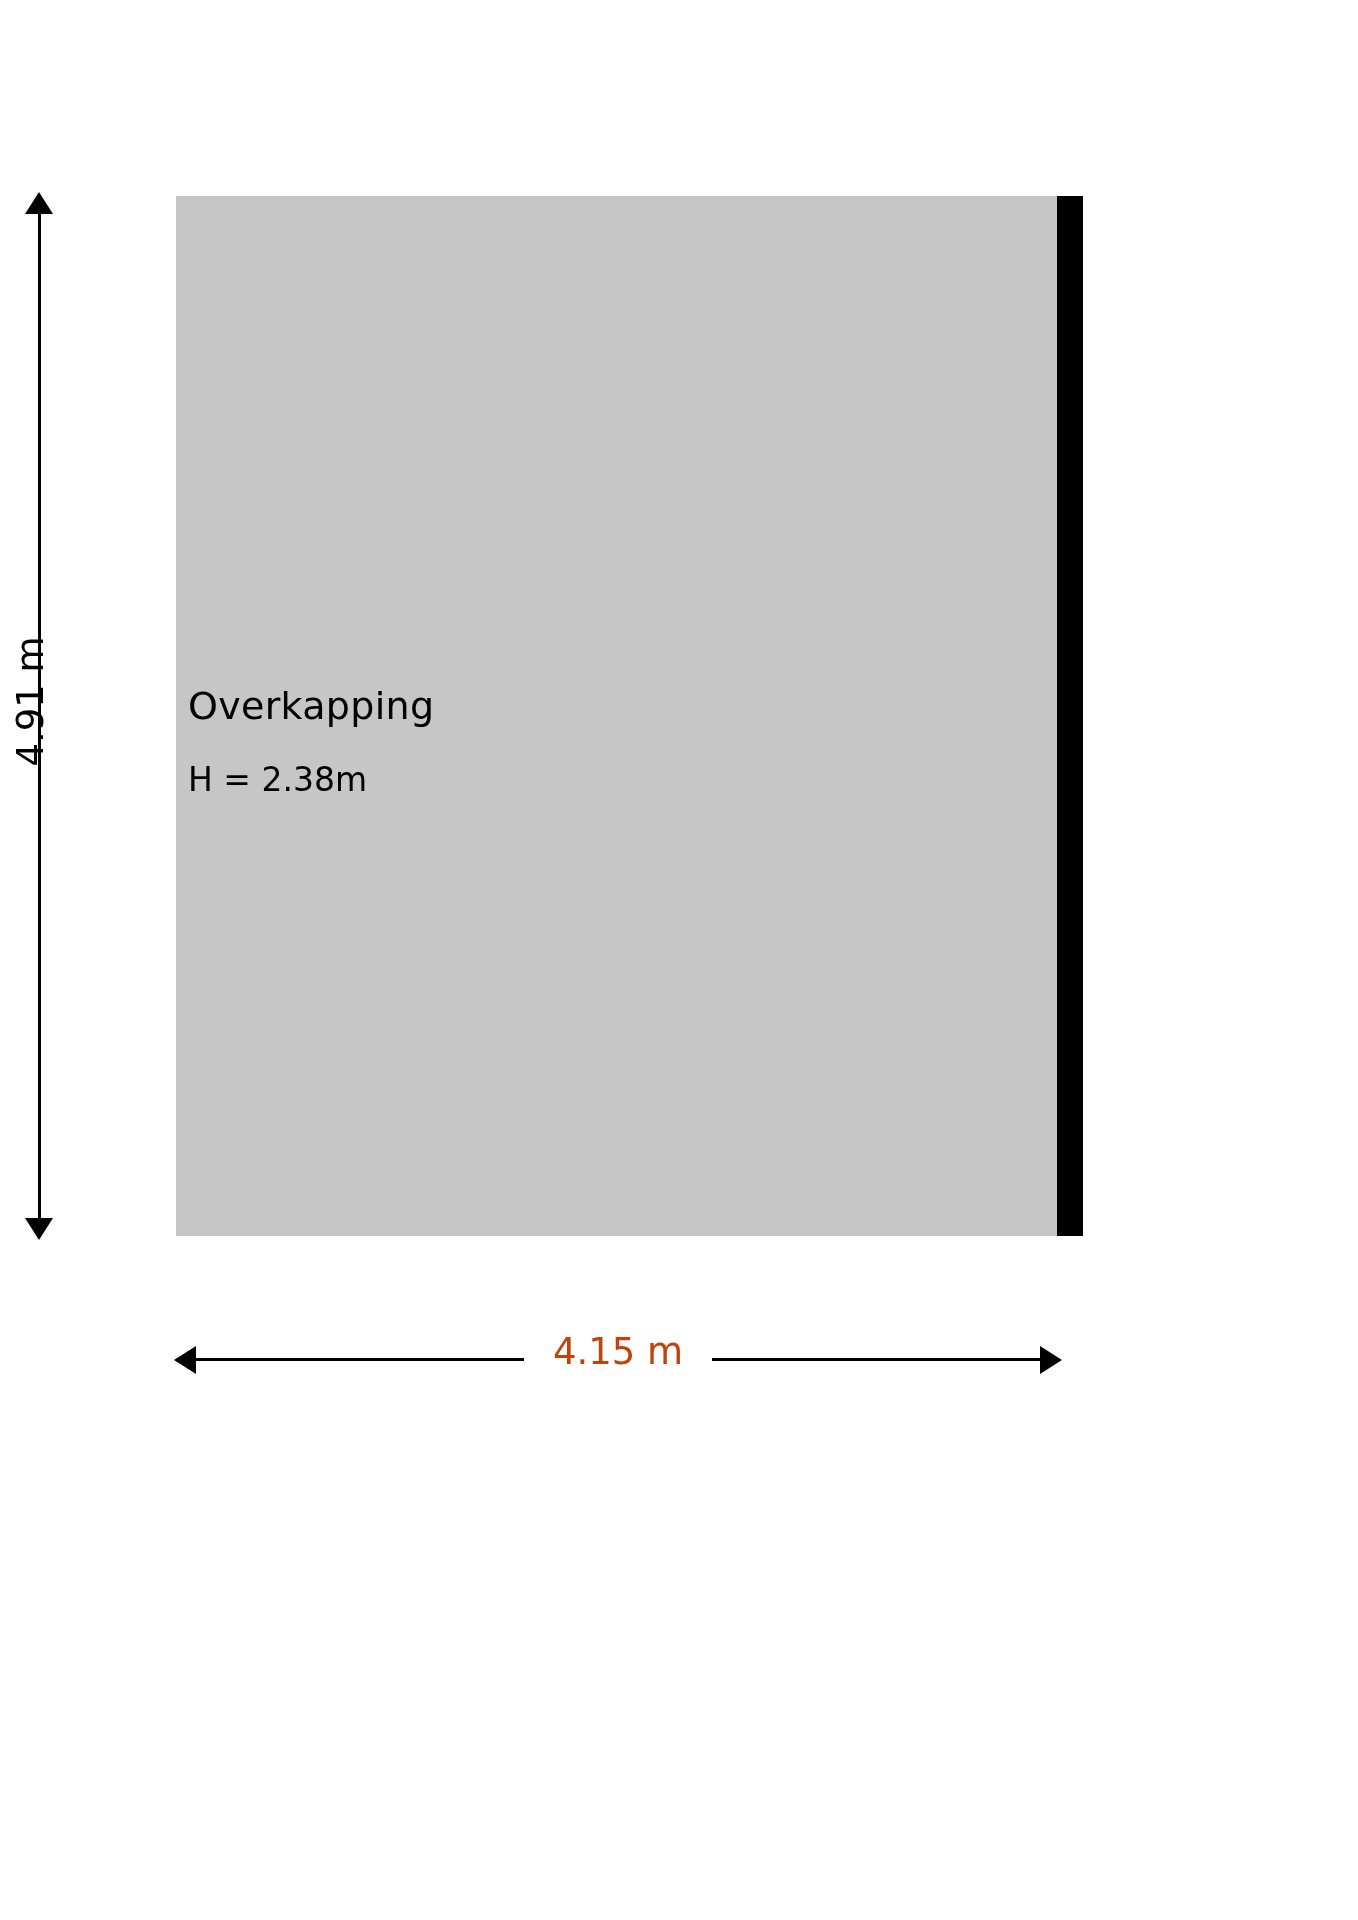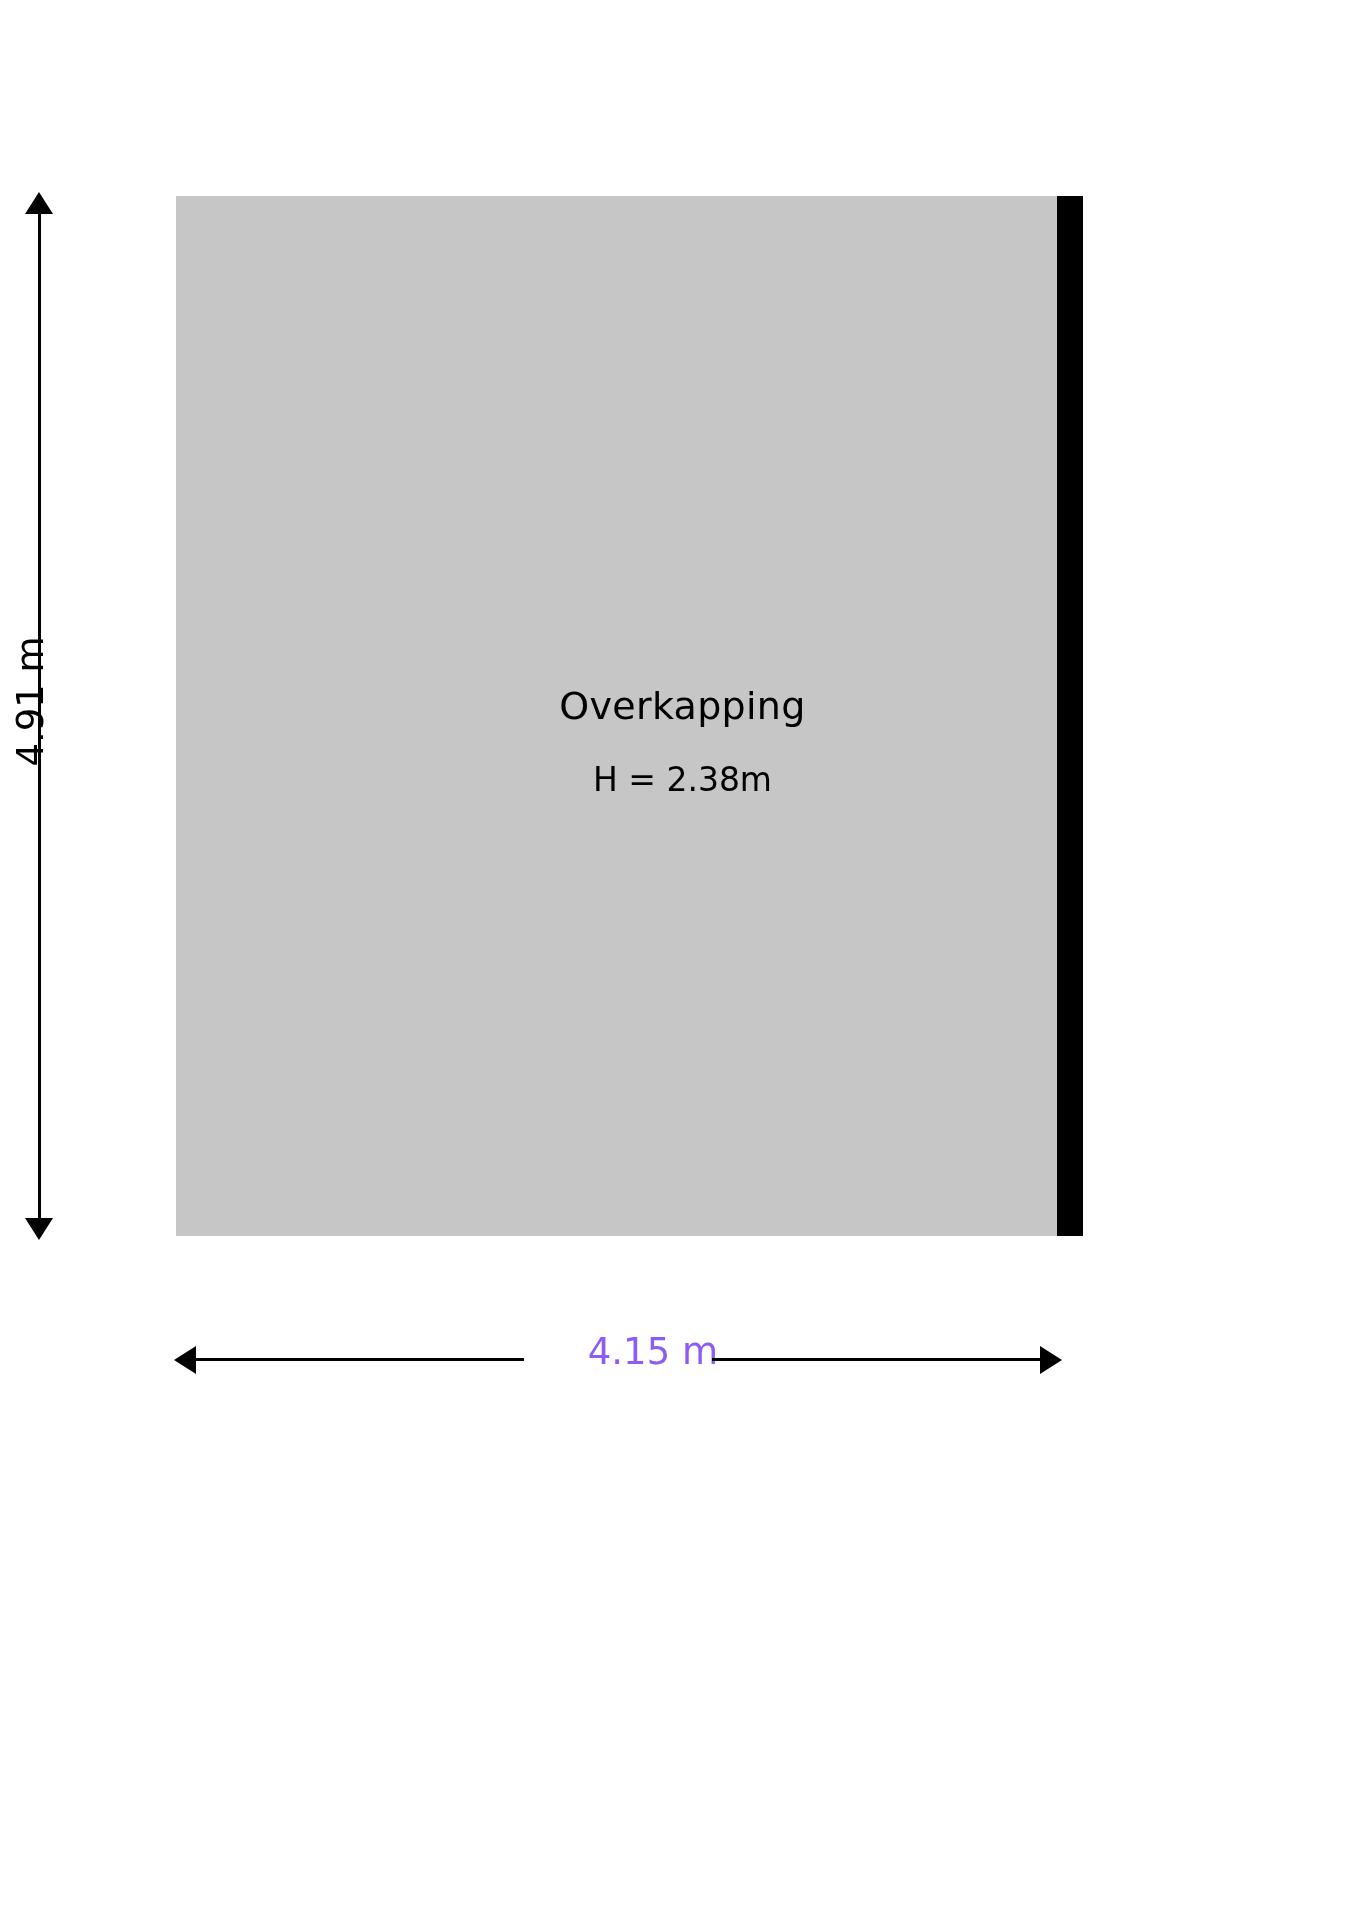--- a/index.html
+++ b/index.html
@@ -39,22 +39,22 @@
     height: 1040px;
     background: #000000;
   }
 
   
   .room-label {
     position: absolute;
     left: 176px;
     top: 680px;
     width: 1013px;
-    text-align: center;
     color: #000000;
+    padding-left: 12px;
   }
   .room-label .name {
     font-size: 38px;
     line-height: 52px;
     letter-spacing: 0.3px;
   }
   .room-label .height {
     font-size: 33px;
     line-height: 48px;
     margin-top: 24px;
@@ -145,23 +145,23 @@
   }
   .dim-horizontal .arrow-right {
     right: 2px;
     border-left: 22px solid #000000;
   }
   .dim-horizontal .h-text {
     position: absolute;
     left: 346px;
     top: 0px;
     width: 200px;
-    text-align: right;
+    text-align: center;
     font-size: 37px;
-    color: #8b5cf6;
+    color: #c2410c;
     white-space: nowrap;
   }
 </style>
 </head>
 <body>
 
 <div id="floorplan">
 
   <div class="room-fill"></div>
   <div class="wall-right"></div>

